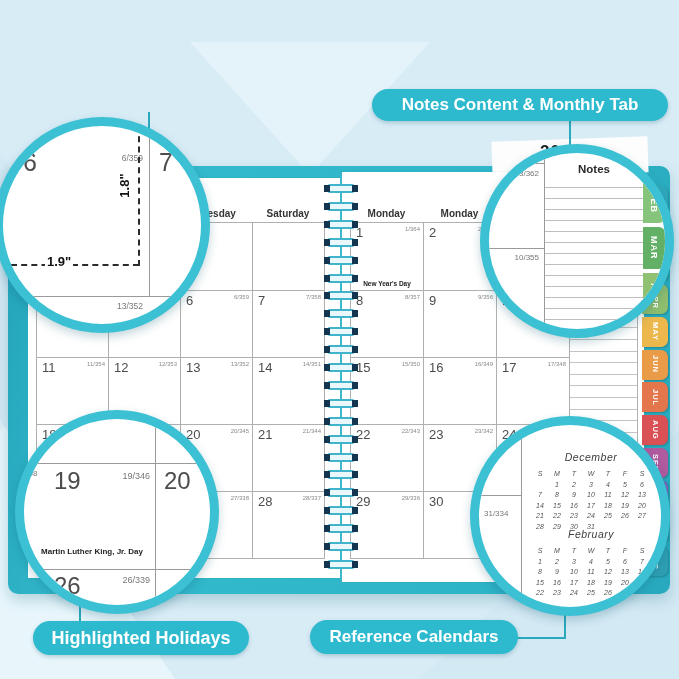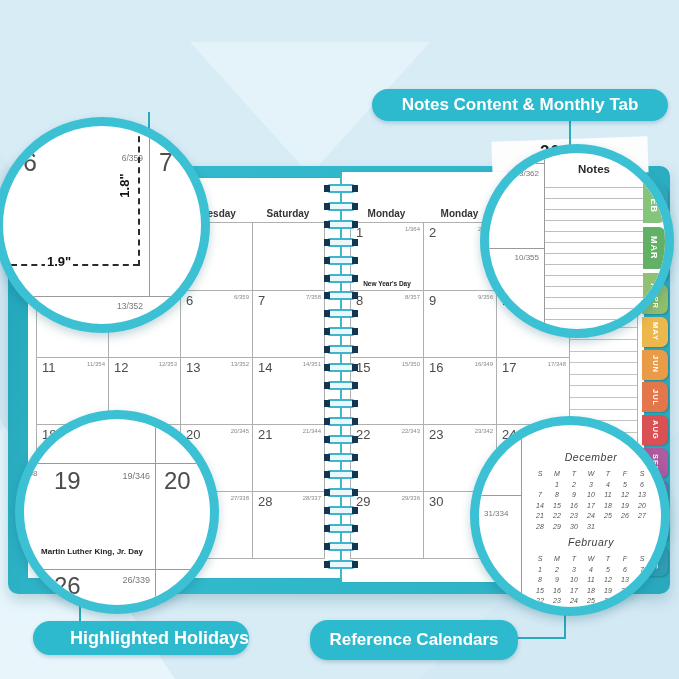--- a/index.html
+++ b/index.html
@@ -372,39 +372,39 @@
     <div style="position:absolute;inset:0;">
         <div class="mini" style="top: 26px;">
           <div class="mtitle">December</div>
           <div class="mrow"><span>S</span><span>M</span><span>T</span><span>W</span><span>T</span><span>F</span><span>S</span></div>
           <div class="mrow"><span></span><span>1</span><span>2</span><span>3</span><span>4</span><span>5</span><span>6</span></div>
           <div class="mrow"><span>7</span><span>8</span><span>9</span><span>10</span><span>11</span><span>12</span><span>13</span></div>
           <div class="mrow"><span>14</span><span>15</span><span>16</span><span>17</span><span>18</span><span>19</span><span>20</span></div>
           <div class="mrow"><span>21</span><span>22</span><span>23</span><span>24</span><span>25</span><span>26</span><span>27</span></div>
           <div class="mrow"><span>28</span><span>29</span><span>30</span><span>31</span><span></span><span></span><span></span></div>
         </div>
-        <div class="mini" style="top: 103px; margin-top: 8px;">
+        <div class="mini" style="top: 103px;">
           <div class="mtitle">February</div>
           <div class="mrow"><span>S</span><span>M</span><span>T</span><span>W</span><span>T</span><span>F</span><span>S</span></div>
           <div class="mrow"><span>1</span><span>2</span><span>3</span><span>4</span><span>5</span><span>6</span><span>7</span></div>
           <div class="mrow"><span>8</span><span>9</span><span>10</span><span>11</span><span>12</span><span>13</span><span>14</span></div>
           <div class="mrow"><span>15</span><span>16</span><span>17</span><span>18</span><span>19</span><span>20</span><span>21</span></div>
           <div class="mrow"><span>22</span><span>23</span><span>24</span><span>25</span><span>26</span><span>27</span><span>28</span></div>
         </div>
       </div>
   </div>
 
   <div class="conn" style="left:148px;top:112px;width:2px;height:20px;background:#2aa9bc;"></div>
   <div class="conn" style="left:569px;top:120px;width:2px;height:26px;background:#2aa9bc;"></div>
   <div class="conn" style="left:79px;top:605px;width:2px;height:18px;background:#2aa9bc;"></div>
   <div class="conn" style="left:516px;top:613px;width:48px;height:24px;border-right:2px solid #2aa9bc;border-bottom:2px solid #2aa9bc;"></div>
 
   <div class="pill" style="left:372px;top:89px;width:296px;height:32px;font-size:17px;">
     <span>Notes Content &amp; Monthly Tab</span>
   </div>
-  <div class="pill" style="left:33px;top:621px;width:216px;height:34px;font-size:18px;justify-content:flex-end;">
+  <div class="pill" style="left:33px;top:621px;width:216px;height:34px;font-size:18px;">
     <span>Highlighted Holidays</span>
   </div>
-  <div class="pill" style="left:310px;top:620px;width:208px;height:40px;font-size:17px;">
+  <div class="pill" style="left:310px;top:620px;width:208px;height:34px;font-size:17px;">
     <span>Reference Calendars</span>
   </div>
 
 </div>
 
 </body></html>

